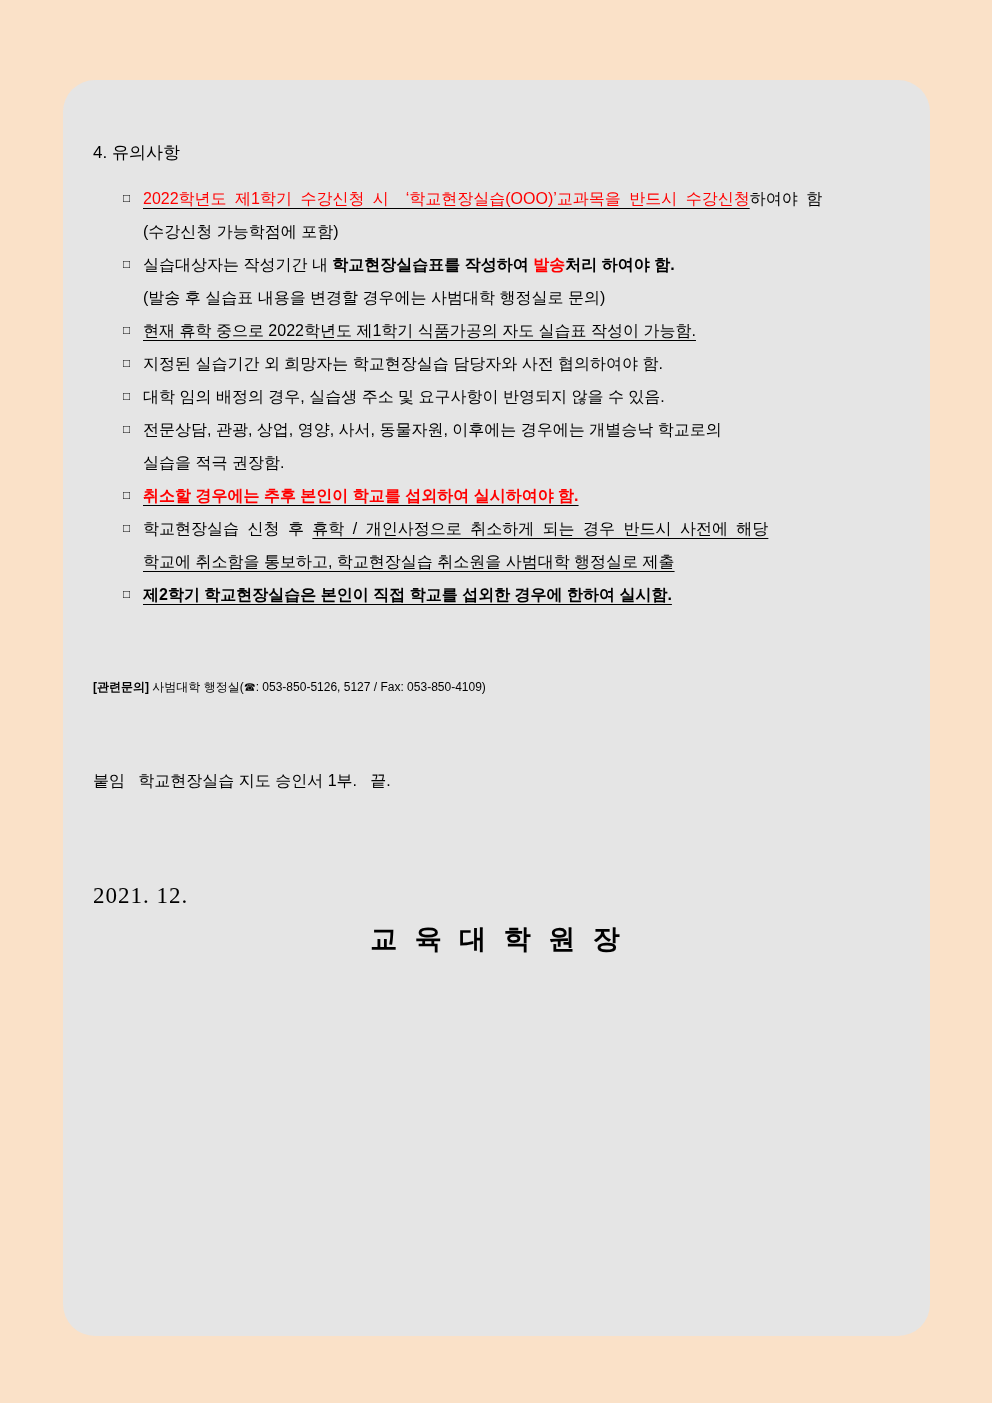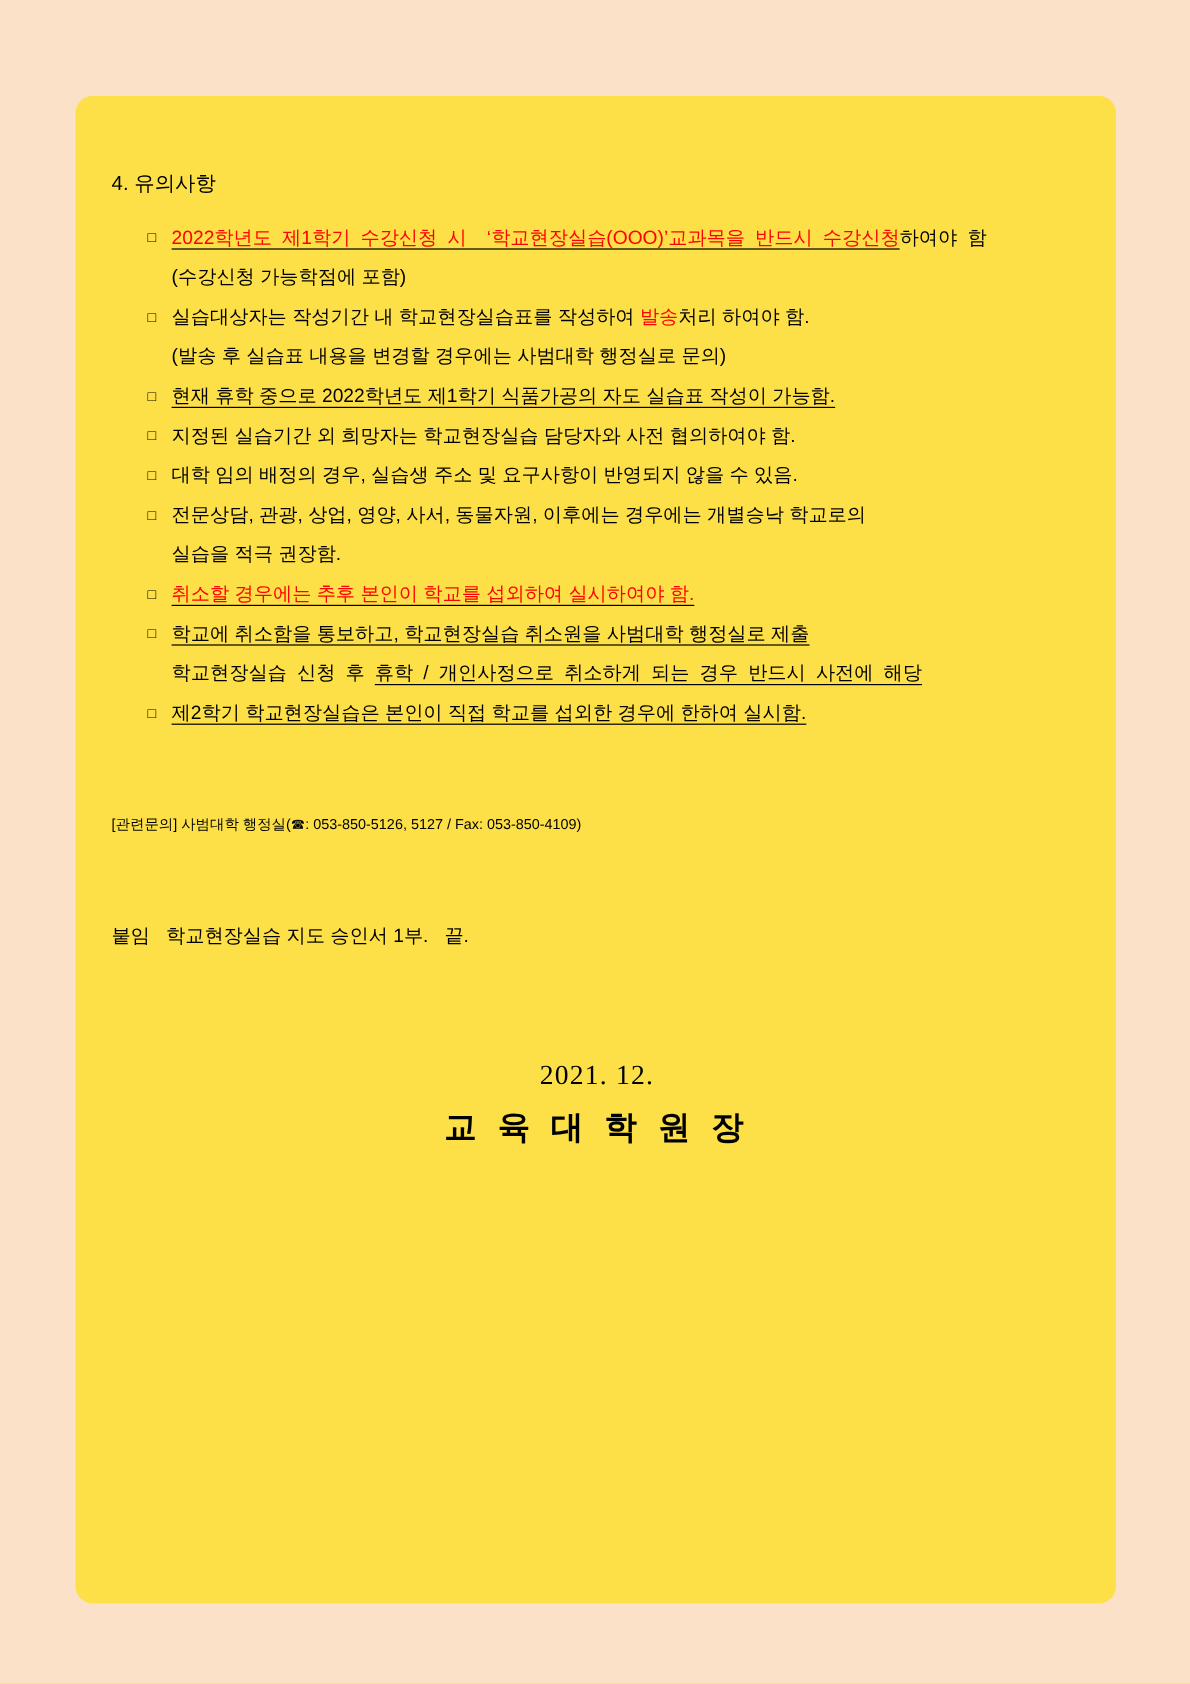--- a/index.html
+++ b/index.html
@@ -13,22 +13,22 @@
     font-family: "Liberation Sans", sans-serif;
     color: #000;
     position: relative;
   }
   .doc-card {
     position: absolute;
     left: 63px;
     top: 80px;
     width: 867px;
     height: 1256px;
-    background: #fde047;
-    border-radius: 14px;
+    background: #e5e5e5;
+    border-radius: 32px;
     overflow: hidden;
   }
   .doc-content {
     padding: 60px 28px 0 30px;
   }
   .section-heading {
     font-size: 17px;
     line-height: 26px;
     margin-bottom: 16px;
     white-space: pre-wrap;
@@ -50,21 +50,21 @@
     min-width: 0;
   }
   .line {
     font-size: 16px;
     line-height: 33px;
     white-space: pre-wrap;
   }
   .line.wide {
     word-spacing: 4px;
   }
-  .b { font-weight: normal; }
+  .b { font-weight: bold; }
   .r { color: #ff0000; }
   .u {
     text-decoration: underline;
     text-decoration-color: #000000;
     text-decoration-thickness: 1px;
     text-underline-offset: 4px;
   }
   .contact-line {
     margin-top: 60px;
     font-size: 12px;
@@ -72,21 +72,20 @@
     white-space: pre-wrap;
   }
   .attachment-line {
     margin-top: 60px;
     font-size: 16px;
     line-height: 33px;
     white-space: pre-wrap;
   }
   .date-line {
     margin-top: 84px;
-    text-align: center;
     font-size: 23px;
     line-height: 30px;
     font-family: "Liberation Serif", serif;
     letter-spacing: 1px;
     white-space: pre-wrap;
   }
   .signature-line {
     margin-top: 8px;
     text-align: center;
     font-size: 27px;
@@ -146,22 +145,22 @@
         </div>
         <div class="item">
           <span class="bullet">□</span>
           <div class="lines">
             <div class="line"><span class="r b u">취소할 경우에는 추후 본인이 학교를 섭외하여 실시하여야 함.</span></div>
           </div>
         </div>
         <div class="item">
           <span class="bullet">□</span>
           <div class="lines">
+            <div class="line wide"><span>학교현장실습 신청 후 </span><span class="u">휴학 / 개인사정으로 취소하게 되는 경우 반드시 사전에 해당</span></div>
             <div class="line"><span class="u">학교에 취소함을 통보하고, 학교현장실습 취소원을 사범대학 행정실로 제출</span></div>
-            <div class="line wide"><span>학교현장실습 신청 후 </span><span class="u">휴학 / 개인사정으로 취소하게 되는 경우 반드시 사전에 해당</span></div>
           </div>
         </div>
         <div class="item">
           <span class="bullet">□</span>
           <div class="lines">
             <div class="line"><span class="b u">제2학기 학교현장실습은 본인이 직접 학교를 섭외한 경우에 한하여 실시함.</span></div>
           </div>
         </div>
       </div>
 

